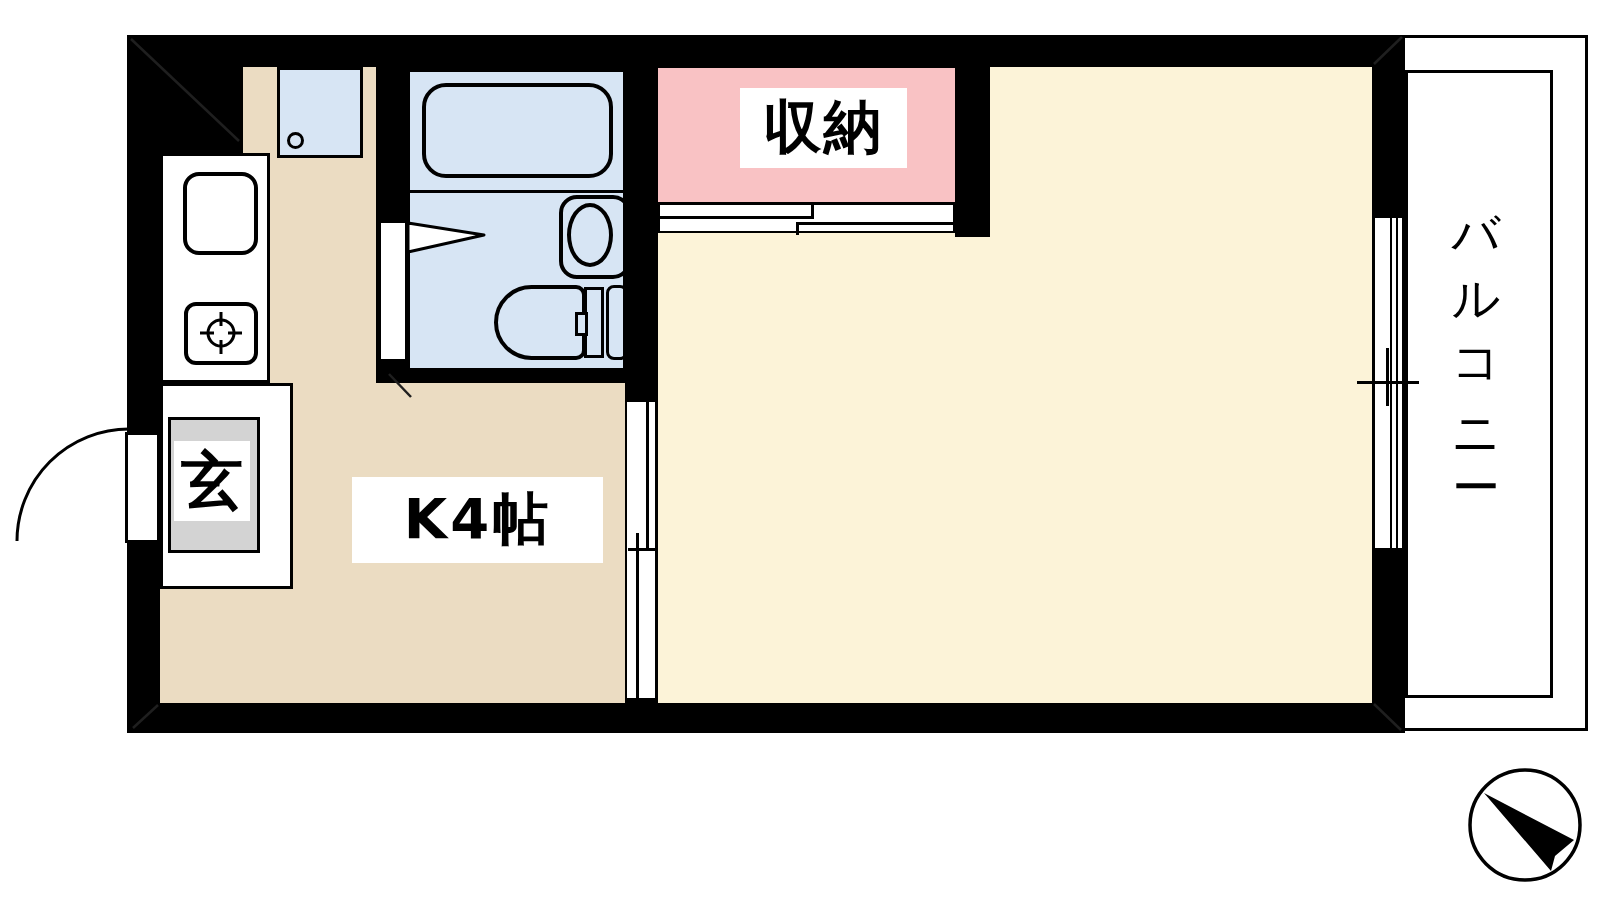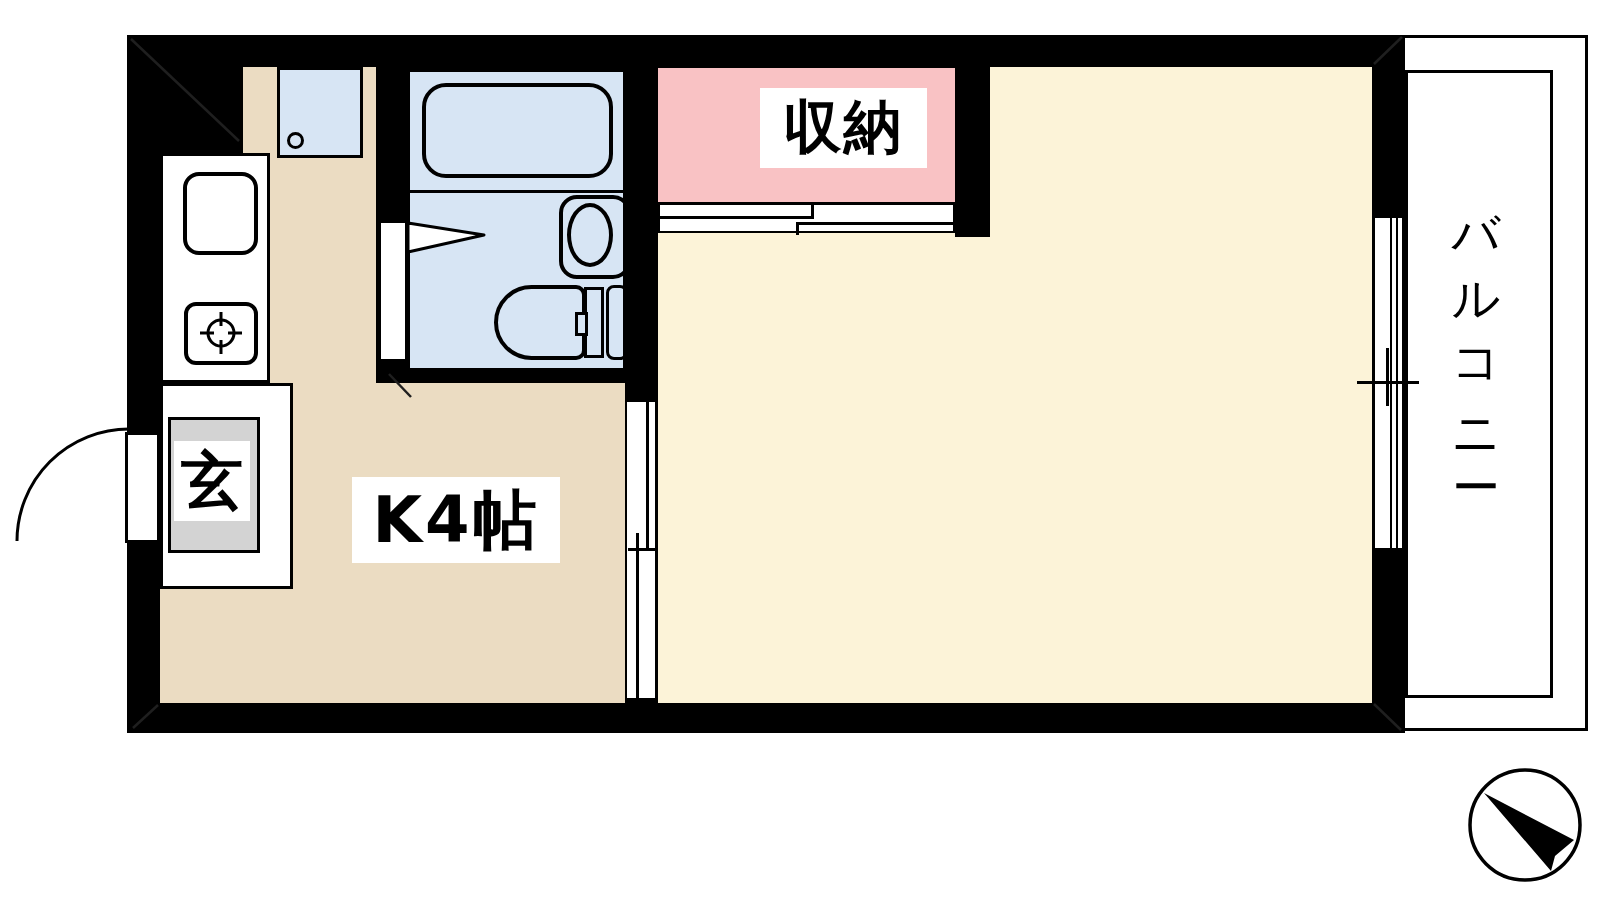--- a/index.html
+++ b/index.html
@@ -70,24 +70,24 @@
 
   <div class="abs" style="left:1373px;top:218px;width:31px;height:330px;background:#fff;border-left:2px solid #000;border-right:2px solid #000;">
     <div class="abs blk" style="left:15px;top:0;width:2px;height:330px;"></div>
     <div class="abs blk" style="left:21px;top:0;width:2px;height:330px;"></div>
   </div>
   <div class="abs blk" style="left:1357px;top:381px;width:62px;height:3px;"></div>
   <div class="abs blk" style="left:1386px;top:348px;width:3px;height:58px;"></div>
 
   <div class="abs thin" style="left:1405px;top:70px;width:148px;height:628px;"></div>
 
-  <div class="abs lbl" style="left:740px;top:88px;width:167px;height:80px;font-size:58px;letter-spacing:2px;margin-left:20px;">
+  <div class="abs lbl" style="left:740px;top:88px;width:167px;height:80px;font-size:58px;letter-spacing:2px;">
     <span>収納</span>
   </div>
-  <div class="abs lbl" style="left:352px;top:477px;width:208px;height:86px;font-size:64px;letter-spacing:3px;">
+  <div class="abs lbl" style="left:352px;top:477px;width:251px;height:86px;font-size:56px;letter-spacing:3px;">
     <span>K4帖</span>
   </div>
   <div class="abs lbl" style="left:174px;top:441px;width:76px;height:80px;font-size:62px;">
     <span>玄</span>
   </div>
   <div class="abs" style="left:1449px;top:180px;width:60px;height:440px;writing-mode:vertical-rl;text-orientation:mixed;
               font-size:48px;font-weight:500;color:#000;letter-spacing:16px;text-align:left;">
     <span>バルコニー</span>
   </div>
 

